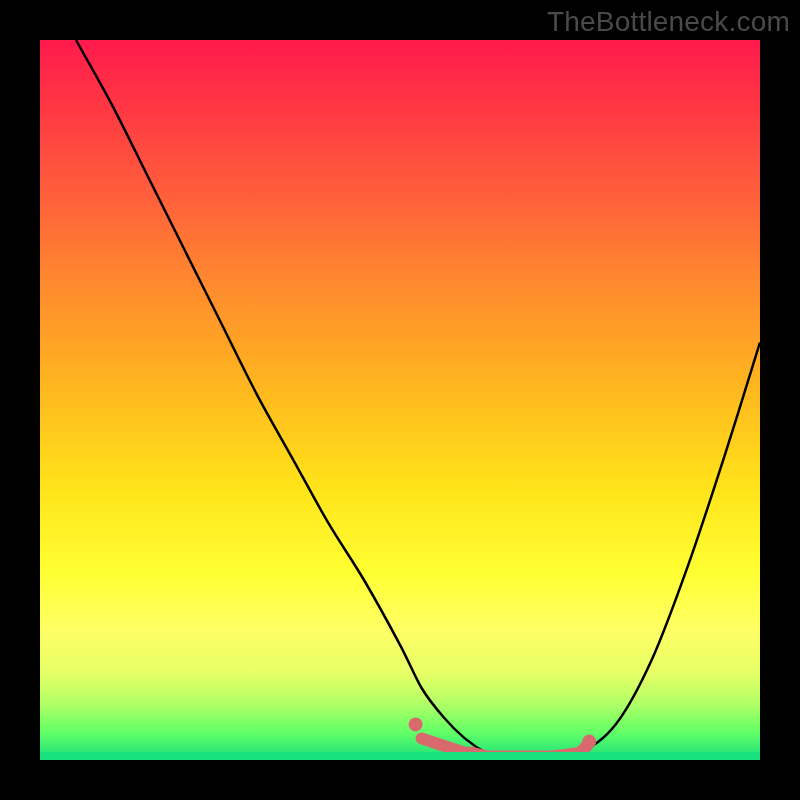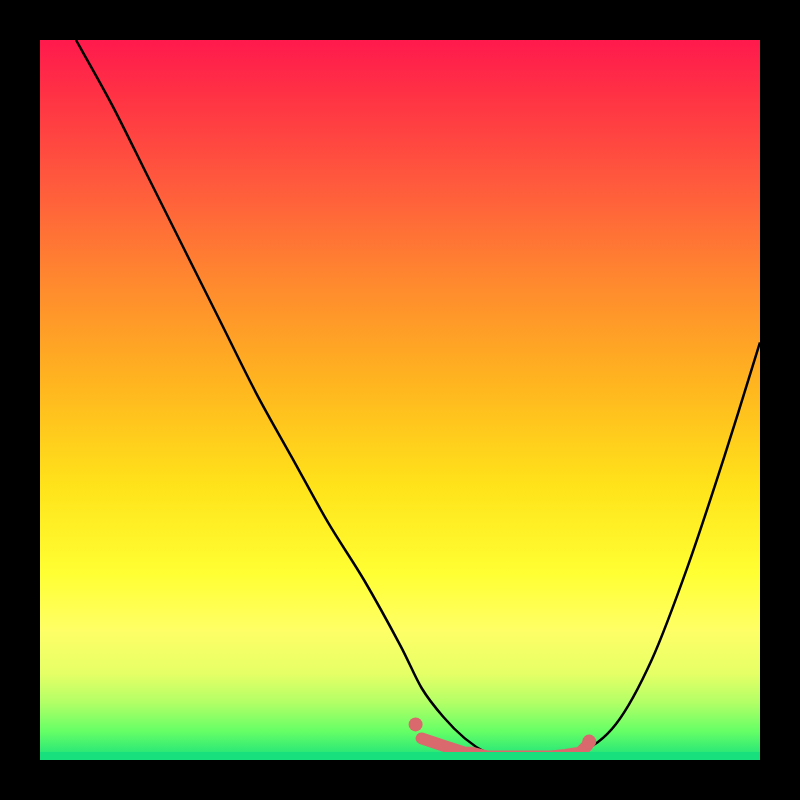--- a/index.html
+++ b/index.html
@@ -65,20 +65,21 @@
     height: 8px;
     width: 720px;
     background: #18e07c;
   }
 </style>
 </head>
 <body>
 
 <div class="frame">
 
+  <div class="watermark">TheBottleneck.com</div>
 
   <div class="plot-area">
     <svg class="curve" viewBox="0 0 720 720" preserveAspectRatio="none">
       <path id="main-curve" fill="none" stroke="#000" stroke-width="2.5" d="M 36.0 0.0 C 42.0 10.8, 60.0 42.0, 72.0 64.8 C 84.0 87.6, 96.0 112.8, 108.0 136.8 C 120.0 160.8, 132.0 184.8, 144.0 208.8 C 156.0 232.8, 168.0 256.8, 180.0 280.8 C 192.0 304.8, 204.0 330.0, 216.0 352.8 C 228.0 375.6, 240.0 396.0, 252.0 417.6 C 264.0 439.2, 276.0 462.0, 288.0 482.4 C 300.0 502.8, 312.0 519.6, 324.0 540.0 C 336.0 560.4, 350.4 586.8, 360.0 604.8 C 369.6 622.8, 374.4 636.0, 381.6 648.0 C 388.8 660.0, 396.0 668.4, 403.2 676.8 C 410.4 685.2, 417.6 692.4, 424.8 698.4 C 432.0 704.4, 439.2 709.2, 446.4 712.8 C 453.6 716.4, 458.4 718.8, 468.0 720.0 C 477.6 721.2, 492.0 721.2, 504.0 720.0 C 516.0 718.8, 528.0 718.8, 540.0 712.8 C 552.0 706.8, 564.0 699.6, 576.0 684.0 C 588.0 668.4, 600.0 645.6, 612.0 619.2 C 624.0 592.8, 636.0 559.2, 648.0 525.6 C 660.0 492.0, 672.0 454.8, 684.0 417.6 C 696.0 380.4, 714.0 321.6, 720.0 302.4"></path>
       <g id="marker-group">
           <path d="M 381.6 698.4 L 403.2 705.6 L 424.8 712.8 L 432.0 712.8 L 446.4 716.4 L 453.6 716.4 L 468.0 716.4 L 482.4 716.4 L 496.8 716.4 L 511.2 716.4 L 525.6 715.0 L 540.0 712.8 L 547.2 705.6" fill="none" stroke="#d9696c" stroke-width="12" stroke-linecap="round" stroke-linejoin="round"></path>
           <circle cx="375.6" cy="684.4" r="7" fill="#d9696c"></circle>
           <circle cx="549.2" cy="701.6" r="7" fill="#d9696c"></circle>
         </g>
     </svg>

